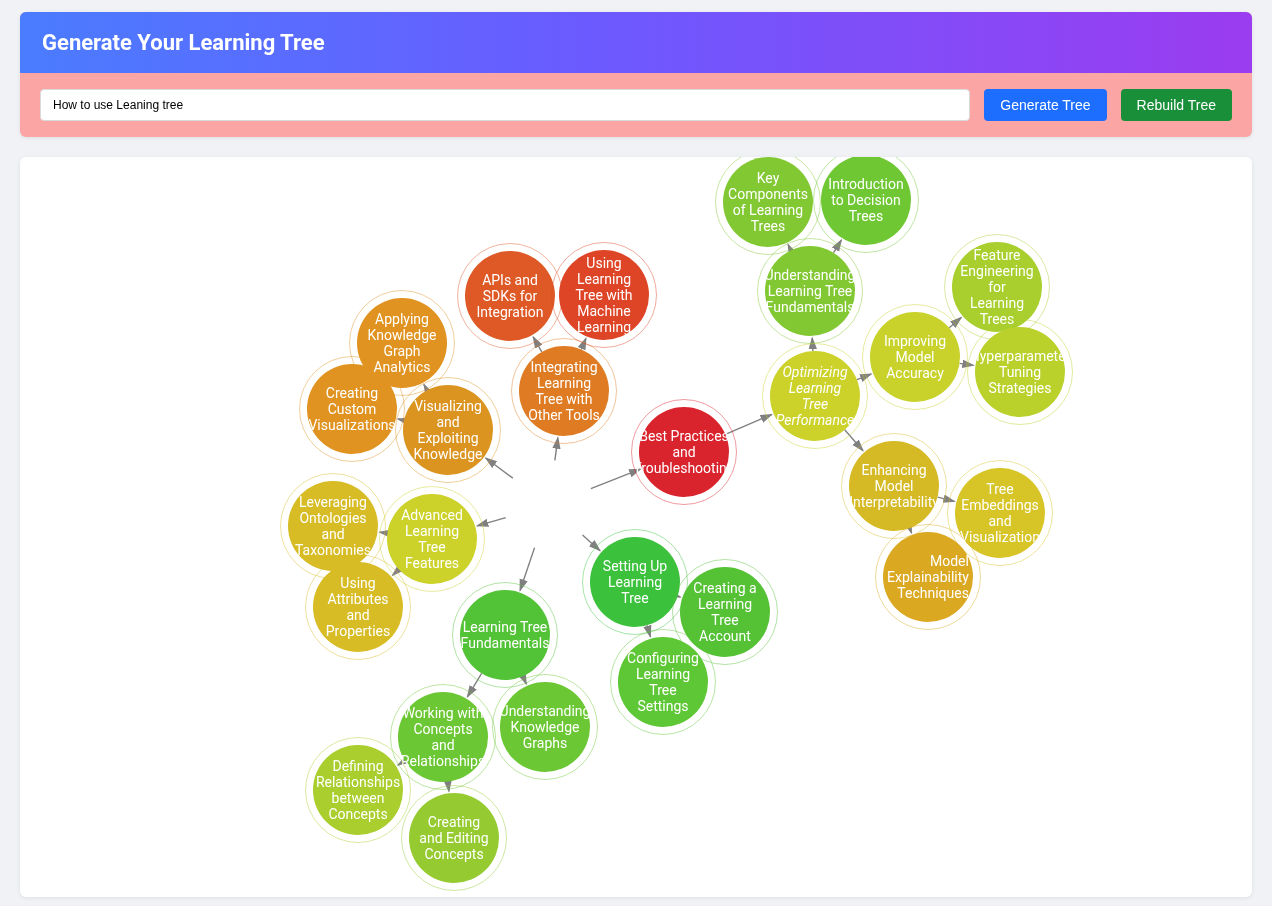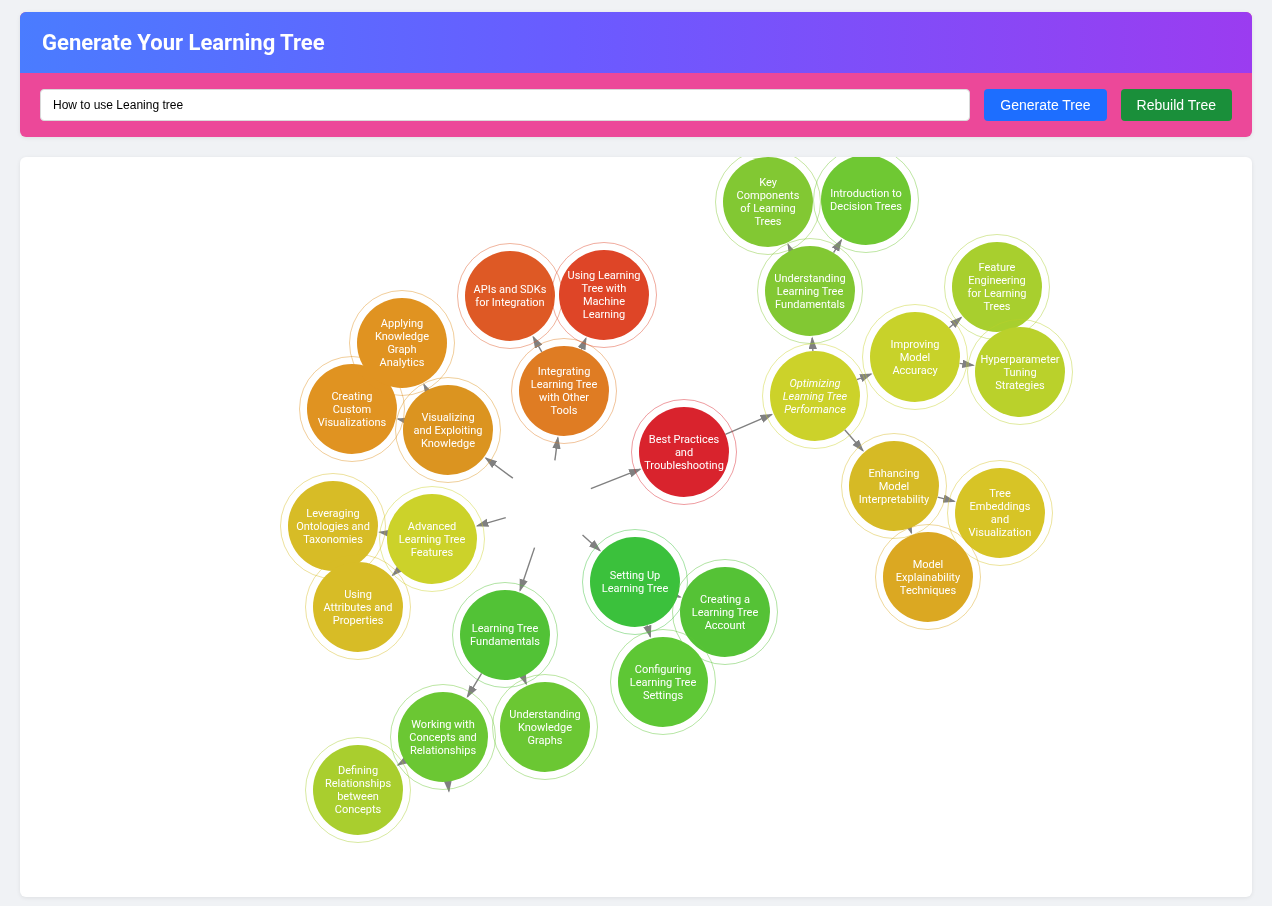--- a/index.html
+++ b/index.html
@@ -4,21 +4,21 @@
 <style>
   * { box-sizing: border-box; }
   body {
     margin: 0;
     font-family: -apple-system, BlinkMacSystemFont, "Segoe UI", Roboto, "Helvetica Neue", Arial, sans-serif;
     background: #f0f2f5;
     padding: 12px 20px;
     font-size: 14px;
   }
   .card {
-    background: #ec4899;
+    background: #fca5a5;
     border-radius: 6px;
     box-shadow: 0 1px 4px rgba(0,0,0,0.08);
     overflow: hidden;
     margin-bottom: 20px;
   }
   .card-header {
     background: linear-gradient(90deg, #4a7cff 0%, #6a5bff 45%, #9b3cf0 100%);
     color: #fff;
     padding: 18px 22px;
     font-size: 22px;
@@ -59,21 +59,21 @@
   }
   svg.edges { position:absolute; inset:0; width:100%; height:100%; pointer-events:none; }
   .node {
     position: absolute;
     width: 90px; height: 90px;
     margin-left: -45px; margin-top: -45px;
     border-radius: 50%;
     display: flex; align-items: center; justify-content: center;
     text-align: center;
     color: #fff;
-    font-size: 11px;
+    font-size: 14px;
     padding: 8px;
     cursor: pointer;
   }
   .node .ring {
     position:absolute; inset:-8px;
     border-radius:50%;
     border: 1px solid;
     opacity:0.45;
     pointer-events:none;
   }
@@ -151,20 +151,24 @@
       <span>Working with Concepts and Relationships</span>
     </div>
     <div class="node" style="left: 525px; top: 570px; background: rgb(107, 199, 51);">
       <div class="ring" style="border-color: rgb(107, 199, 51);"></div>
       <span>Understanding Knowledge Graphs</span>
     </div>
     <div class="node" style="left: 338px; top: 633px; background: rgb(169, 206, 46);">
       <div class="ring" style="border-color: rgb(169, 206, 46);"></div>
       <span>Defining Relationships between Concepts</span>
     </div>
+    <div class="node" style="left: 434px; top: 681px; background: rgb(149, 203, 49);">
+      <div class="ring" style="border-color: rgb(149, 203, 49);"></div>
+      <span>Creating and Editing Concepts</span>
+    </div>
     <div class="node" style="left: 412px; top: 382px; background: rgb(204, 210, 42);">
       <div class="ring" style="border-color: rgb(204, 210, 42);"></div>
       <span>Advanced Learning Tree Features</span>
     </div>
     <div class="node" style="left: 313px; top: 369px; background: rgb(215, 188, 38);">
       <div class="ring" style="border-color: rgb(215, 188, 38);"></div>
       <span>Leveraging Ontologies and Taxonomies</span>
     </div>
     <div class="node" style="left: 338px; top: 450px; background: rgb(215, 188, 38);">
       <div class="ring" style="border-color: rgb(215, 188, 38);"></div>
@@ -223,17 +227,17 @@
       <span>Hyperparameter Tuning Strategies</span>
     </div>
     <div class="node" style="left: 874px; top: 329px; background: rgb(214, 186, 37);">
       <div class="ring" style="border-color: rgb(214, 186, 37);"></div>
       <span>Enhancing Model Interpretability</span>
     </div>
     <div class="node" style="left: 980px; top: 356px; background: rgb(215, 196, 38);">
       <div class="ring" style="border-color: rgb(215, 196, 38);"></div>
       <span>Tree Embeddings and Visualization</span>
     </div>
-    <div class="node" style="left: 908px; top: 420px; background: rgb(219, 168, 34);">
+    <div class="node" style="left: 908px; top: 420px; background: rgb(219, 168, 34); text-align: right;">
       <div class="ring" style="border-color: rgb(219, 168, 34);"></div>
       <span>Model Explainability Techniques</span>
     </div>
   </div>
 
 </body></html>

